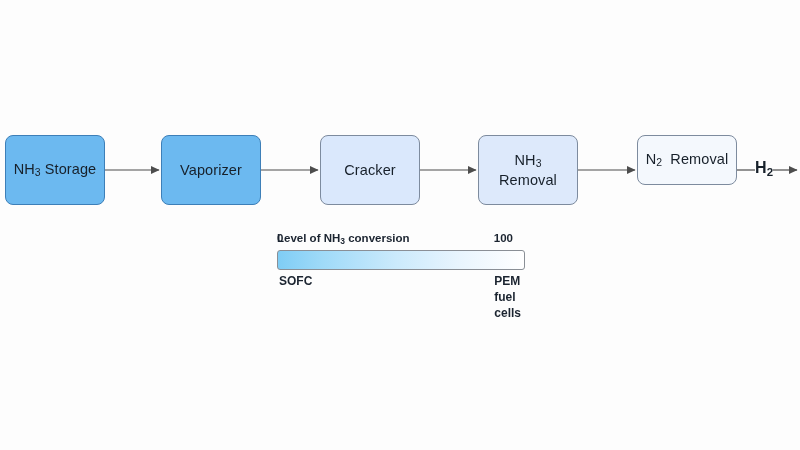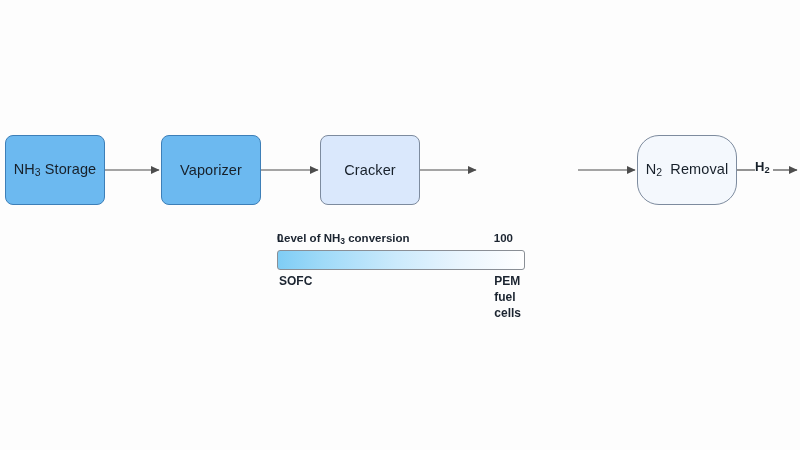--- a/index.html
+++ b/index.html
@@ -41,36 +41,36 @@
   .node sub {
     font-size: 0.72em;
     vertical-align: -0.22em;
     letter-spacing: 0;
   }
 
   .n1 { left: 5px;   top: 135px; width: 100px; height: 70px; }
   .n2 { left: 161px; top: 135px; width: 100px; height: 70px; }
   .n3 { left: 320px; top: 135px; width: 100px; height: 70px; }
   .n4 { left: 478px; top: 135px; width: 100px; height: 70px; }
-  .n5 { left: 637px; top: 135px; width: 100px; height: 70px; border-radius: 22px; }
+  .n5 { left: 637px; top: 135px; width: 100px; height: 50px; }
 
   
   #wires {
     position: absolute;
     left: 0; top: 0;
     width: 800px; height: 450px;
     pointer-events: none;
   }
 
   
   .h2-label {
     position: absolute;
     left: 755px;
     top: 159px;
-    font-size: 13px;
+    font-size: 16px;
     font-weight: bold;
     color: #17202a;
     letter-spacing: .2px;
   }
   .h2-label sub {
     font-size: 0.72em;
     vertical-align: -0.22em;
   }
 
   
@@ -140,20 +140,23 @@
 
   <div class="node n1" style="background: rgb(108, 185, 240); border: 1px solid rgb(61, 127, 184);">
     <span class="lbl">NH<sub>3</sub> Storage</span>
   </div>
   <div class="node n3" style="background: rgb(218, 232, 252); border: 1px solid rgb(125, 139, 158);">
     <span class="lbl">Cracker</span>
   </div>
   <div class="node n2" style="background: rgb(108, 185, 240); border: 1px solid rgb(61, 127, 184);">
     <span class="lbl">Vaporizer</span>
   </div>
+  <div class="node n4" style="background: rgb(221, 233, 251); border: 1px solid rgb(125, 139, 158);">
+    <span class="lbl">NH<sub>3</sub><br>Removal</span>
+  </div>
   <div class="node n5" style="background: rgb(244, 248, 253); border: 1px solid rgb(125, 139, 158);">
     <span class="lbl">N<sub>2</sub>&nbsp; Removal</span>
   </div>
 
   <div class="h2-label">H<sub>2</sub></div>
 
   <div id="legend">
     <div class="legend-head">
       <span class="scale-min">0</span>
       <span class="scale-title">Level of NH<sub>3</sub> conversion</span>

